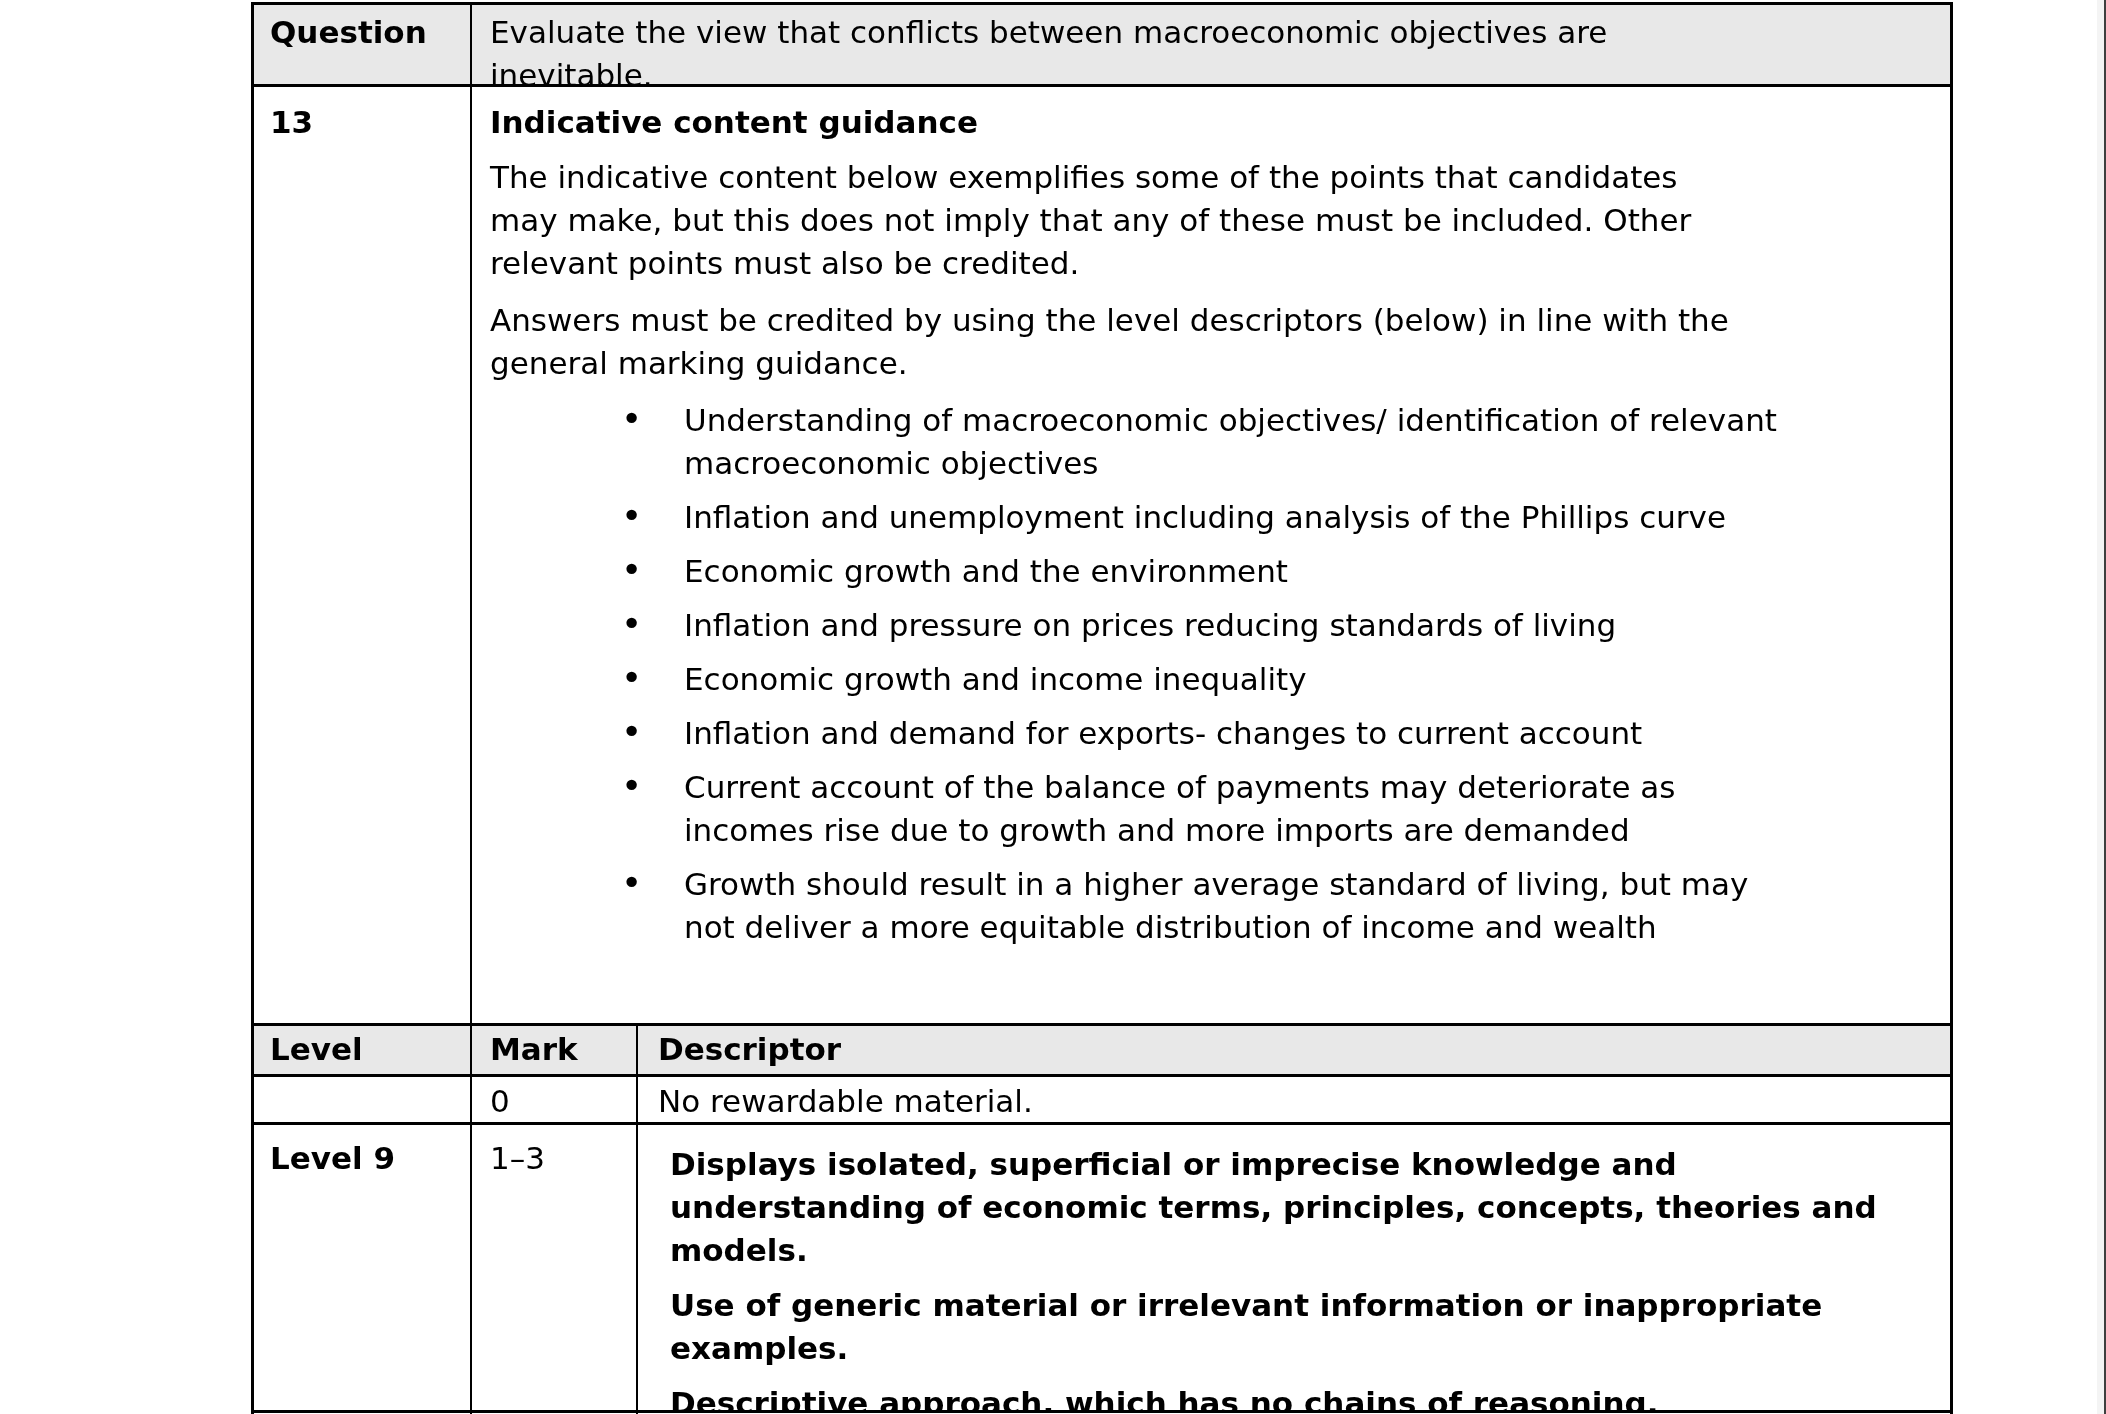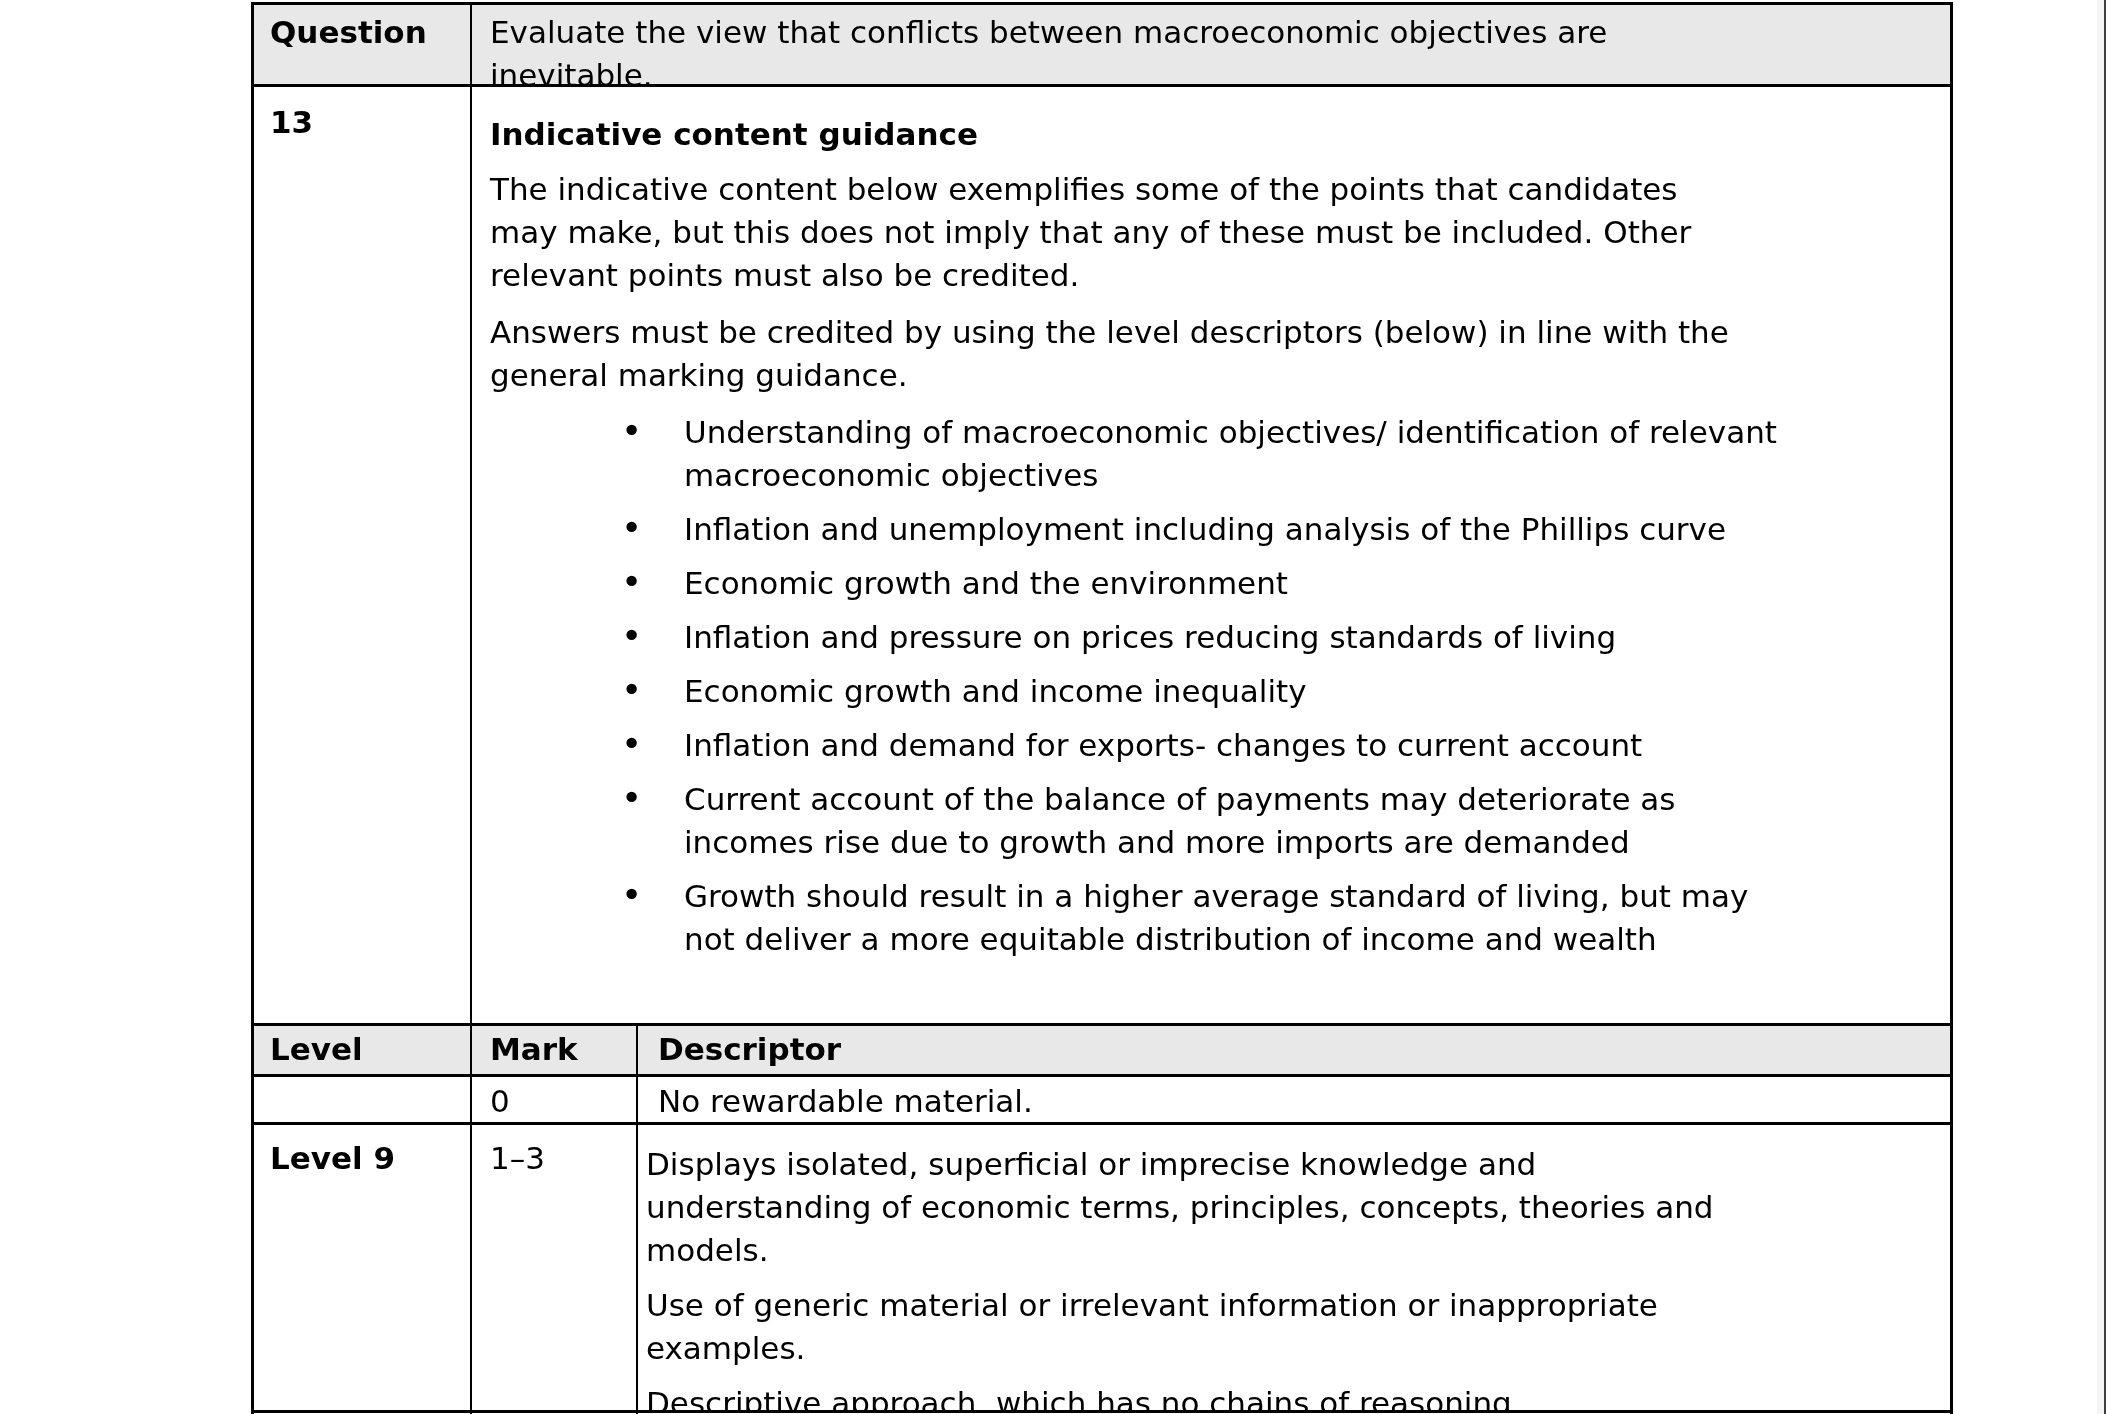--- a/index.html
+++ b/index.html
@@ -40,21 +40,21 @@
 
   .bold { font-weight: bold; }
   .prewrap { white-space: pre-line; }
 
   .pad-head1 { padding: 6px 10px 0 16px; }
   .pad-head2 { padding: 6px 20px 0 18px; }
 
   .qnum-cell { padding: 14px 10px 0 16px; }
   .content-cell { padding: 14px 24px 0 18px; }
 
-  .content-cell h3 { margin: 12px 0 12px 0; font-size: 31px; line-height: 43px; }
+  .content-cell h3 { margin: 0 0 12px 0; font-size: 31px; line-height: 43px; }
   .content-cell p { margin: 0 0 14px 0; }
   .content-cell h4 { margin: 30px 0 14px 0; font-size: 31px; line-height: 43px; }
 
   ul.bullets { list-style: none; margin: 0; padding: 0; }
   ul.bullets li {
     position: relative;
     padding-left: 194px;
     margin: 0 0 11px 0;
     white-space: pre-line;
   }
@@ -67,21 +67,21 @@
 
   .levelhead-cell { padding: 2px 10px 0 16px; }
   .levelhead-cell2 { padding: 2px 10px 0 18px; }
   .levelhead-cell3 { padding: 2px 10px 0 20px; }
 
   .zero-mark { padding: 3px 10px 0 18px; }
   .zero-desc { padding: 3px 10px 0 20px; }
 
   .l1-level { padding: 12px 10px 0 16px; }
   .l1-mark { padding: 12px 10px 0 18px; }
-  .l1-desc { padding: 18px 26px 0 8px; }
+  .l1-desc { padding: 18px 26px 0 32px; font-weight: bold; }
   .l1-desc p { margin: 0 0 12px 0; }
 
   
   .edge-strip {
     position: absolute;
     top: 0; right: 0;
     width: 9px; height: 1414px;
     background: #f4f4f4;
     border-right: 2px solid #3f3f3f;
   }

